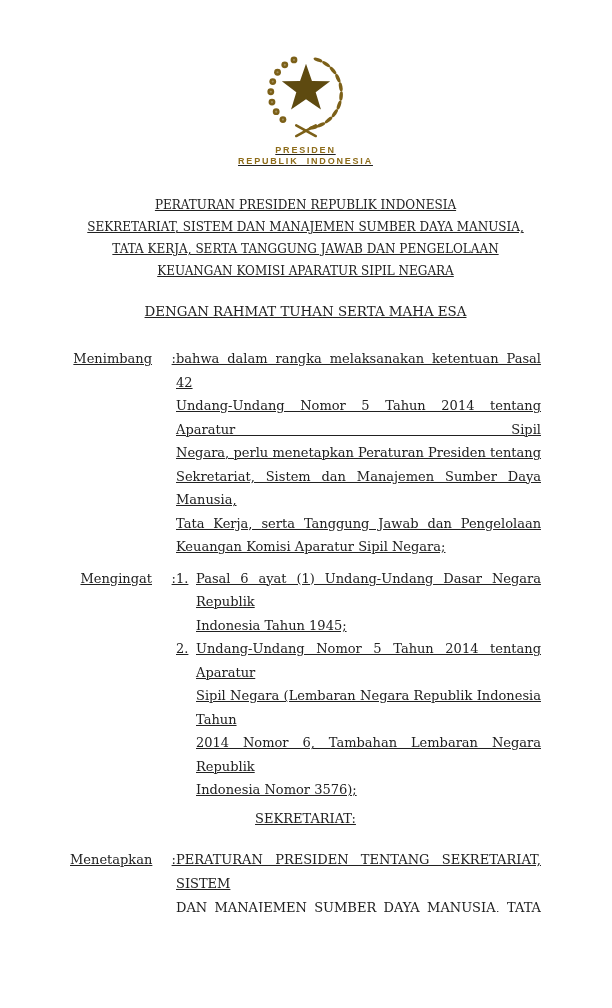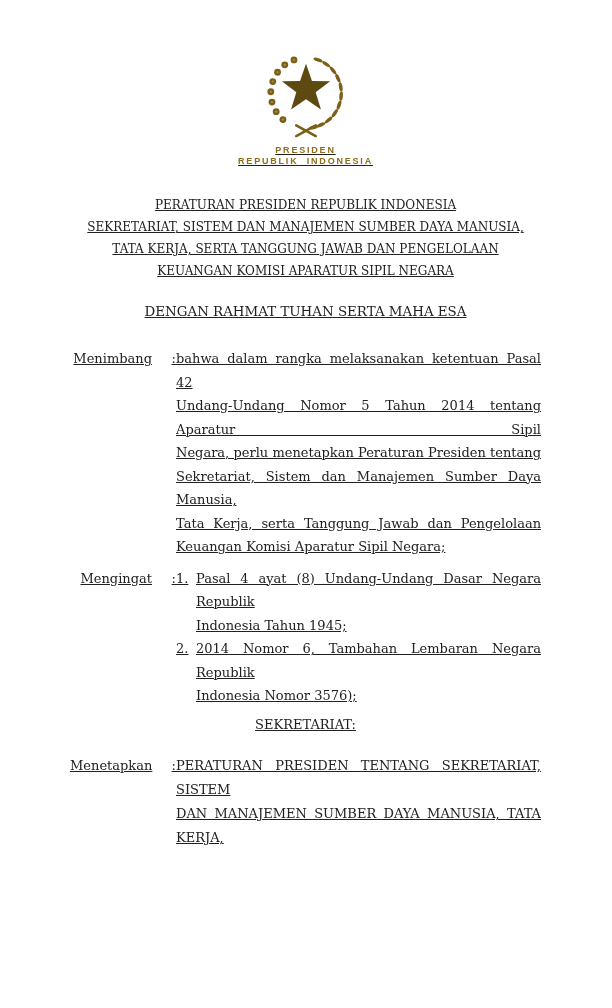--- a/index.html
+++ b/index.html
@@ -125,27 +125,29 @@
       </div>
     </div>
 
     <div class="row row-mengingat">
       <div class="lbl">Mengingat</div>
       <div class="sep">:</div>
       <div>
         <div class="item">
           <div>1.</div>
           <div>
-            <div class="jl">Pasal 4 ayat (8) Undang-Undang Dasar Negara Republik</div>
+            <div class="jl">Pasal 6 ayat (1) Undang-Undang Dasar Negara Republik</div>
             <div class="ll">Indonesia Tahun 1945;</div>
           </div>
         </div>
         <div class="item">
           <div>2.</div>
           <div>
+            <div class="jl">Undang-Undang Nomor 5 Tahun 2014 tentang Aparatur</div>
+            <div class="jl">Sipil Negara (Lembaran Negara Republik Indonesia Tahun</div>
             <div class="jl">2014 Nomor 6, Tambahan Lembaran Negara Republik</div>
             <div class="ll">Indonesia Nomor 3576);</div>
           </div>
         </div>
       </div>
     </div>
 
     <div class="memutuskan">SEKRETARIAT:</div>
 
     <div class="row row-menetapkan">

